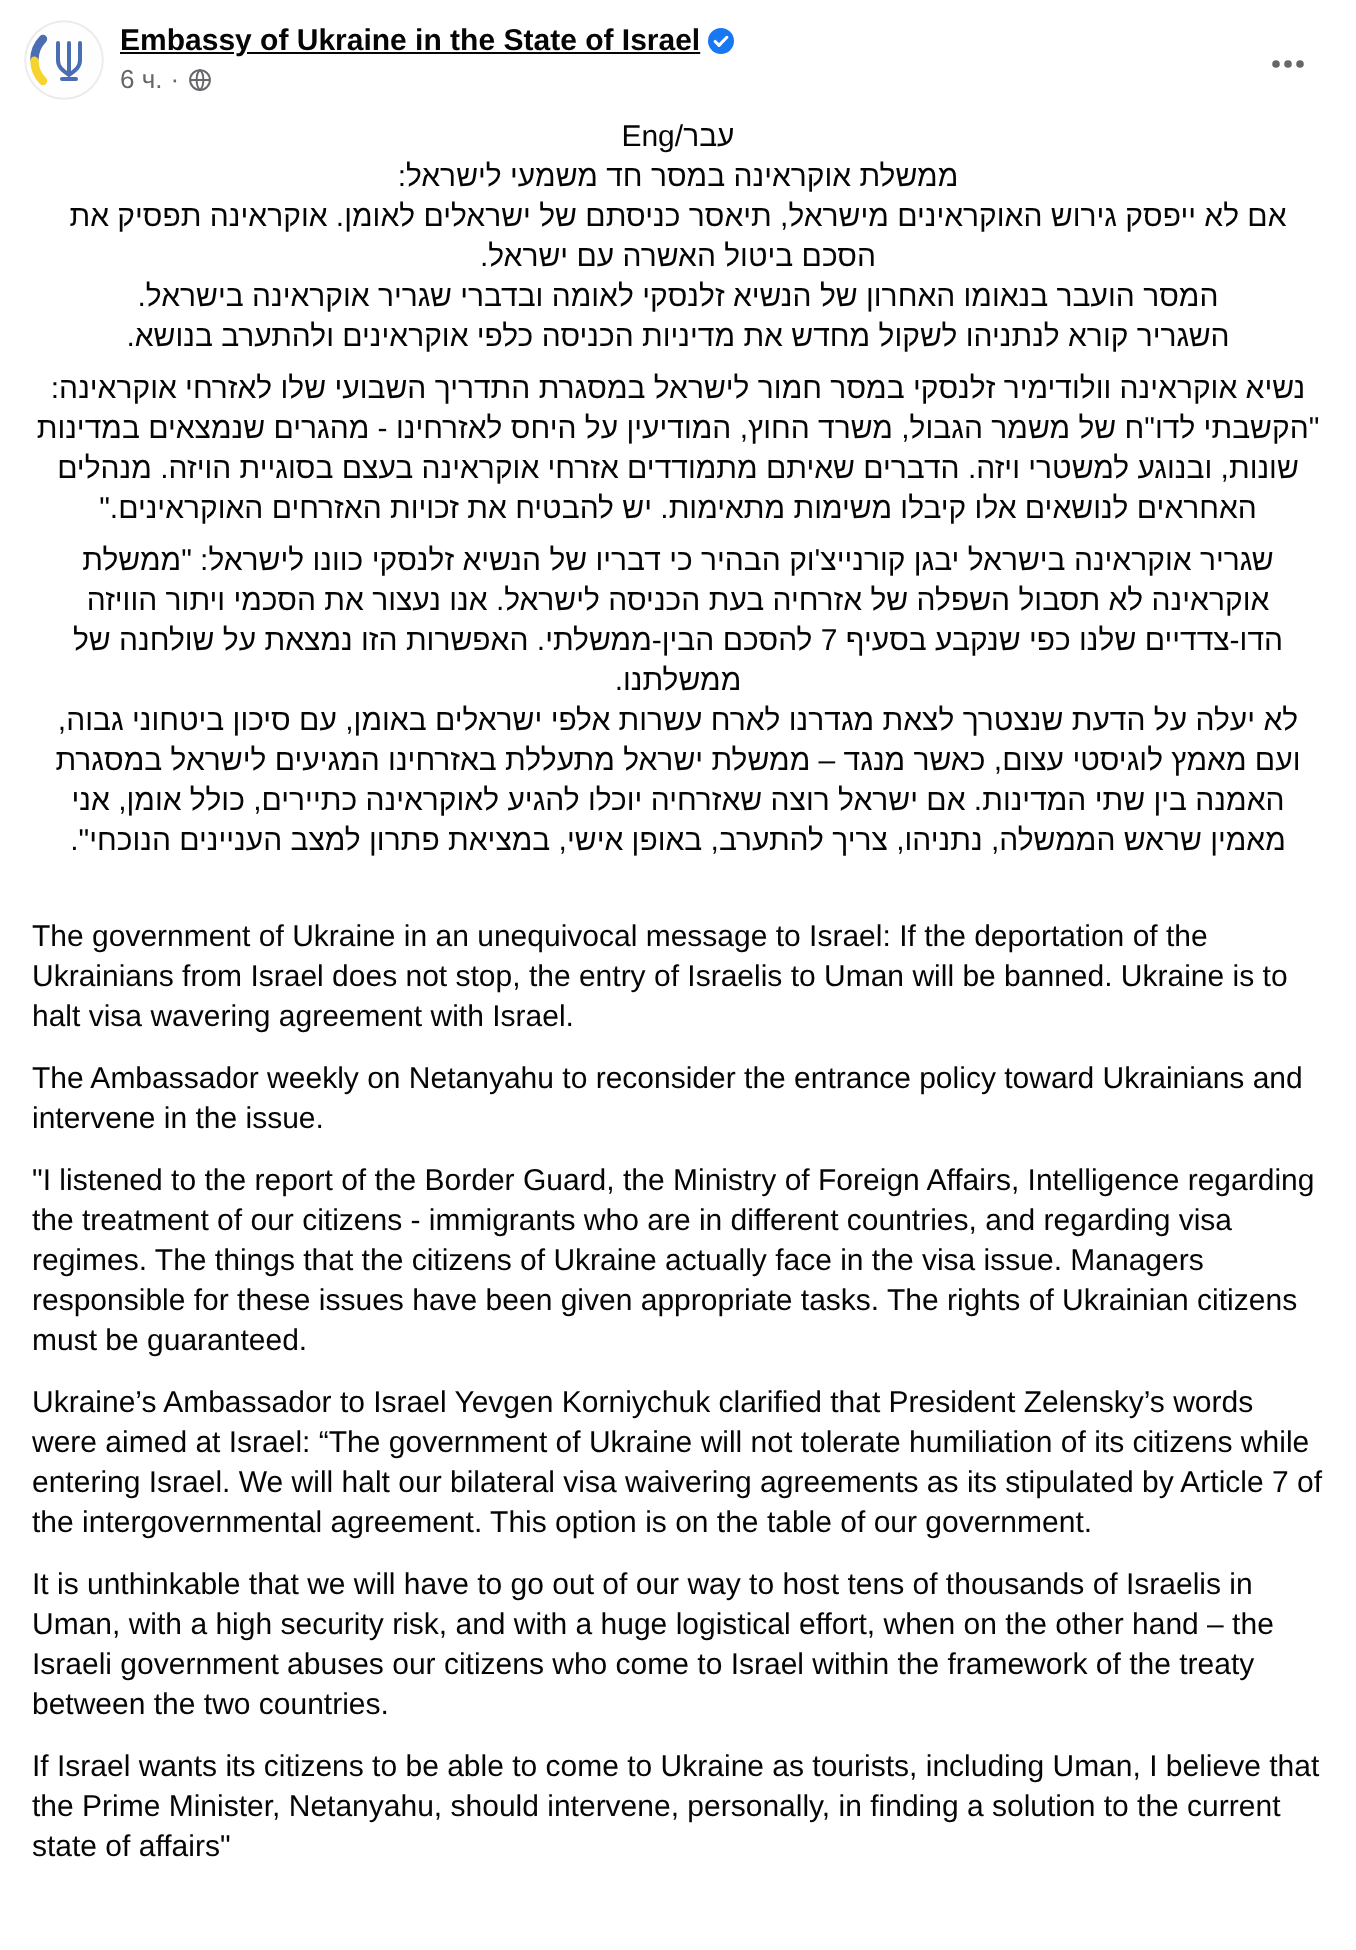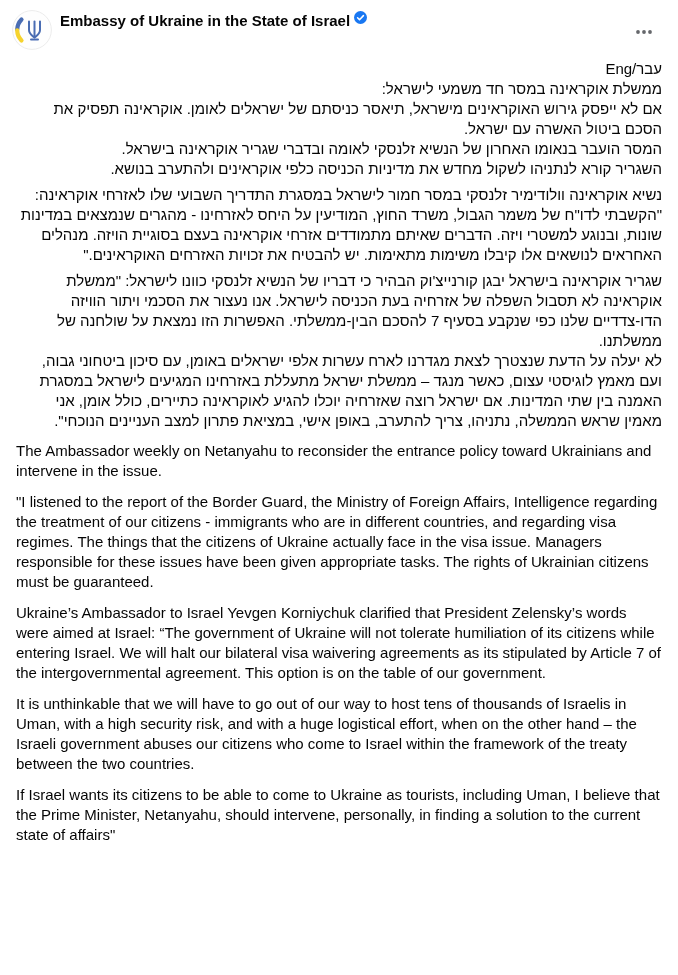--- a/index.html
+++ b/index.html
@@ -20,21 +20,21 @@
   }
   .avatar {
     width: 40px; height: 40px;
     border-radius: 50%;
     flex: 0 0 40px;
     cursor: pointer;
     background: #fff;
   }
   .avatar svg { display: block; }
   .header-text { margin-left: 8px; flex: 1; min-width: 0; padding-top: 1px; }
-  .name-row { display: flex; align-items: flex-start; gap: 4px; }
+  .name-row { display: flex; align-items: center; gap: 4px; text-decoration: underline; }
   .page-name {
     font-size: 15px;
     font-weight: bold;
     color: #050505;
     cursor: pointer;
     line-height: 19px;
   }
   .verified-badge { display: inline-flex; width: 13px; height: 13px; }
   .meta-row {
     display: flex;
@@ -62,23 +62,23 @@
   .post-body {
     padding: 6px 16px 14px 16px;
     font-size: 15px;
   }
   .para {
     margin: 0 0 9px 0;
     line-height: 20px;
     white-space: pre-line;
     color: #050505;
   }
-  .hebrew-block { direction: rtl; text-align: right; }
+  .hebrew-block { direction: rtl; text-align: center; }
   .hebrew-block .para { margin-bottom: 6px; }
-  .hebrew-block .para:last-child { margin-bottom: 10px; }
+  .hebrew-block .para:last-child { margin-bottom: 28px; }
   .english-block { direction: ltr; text-align: left; }
   .english-block .para { margin-bottom: 11px; }
   .english-block .para:last-child { margin-bottom: 0; }
 </style>
 </head>
 <body>
 
 <div class="post">
 
   <div class="post-header">
@@ -101,20 +101,33 @@
     <div class="header-text">
       <div class="name-row">
         <span class="page-name">Embassy of Ukraine in the State of Israel</span>
         <span class="verified-badge">
           <svg width="13" height="13" viewBox="0 0 16 16">
             <circle cx="8" cy="8" r="8" fill="#1877f2"></circle>
             <path d="M4.4 8.3l2.4 2.4 4.8-5" stroke="#ffffff" stroke-width="1.9" fill="none" stroke-linecap="round" stroke-linejoin="round"></path>
           </svg>
         </span>
       </div>
+      <div class="meta-row">
+        <span class="timestamp">6 ч.</span>
+        <span class="dot-sep">·</span>
+        <span class="globe">
+          <svg width="12" height="12" viewBox="0 0 16 16">
+            <g stroke="#65676b" stroke-width="1.3" fill="none">
+              <circle cx="8" cy="8" r="6.6"></circle>
+              <path d="M1.4 8 h13.2"></path>
+              <path d="M8 1.4 c3 2.6 3 10.6 0 13.2 c-3-2.6-3-10.6 0-13.2 z"></path>
+            </g>
+          </svg>
+        </span>
+      </div>
     </div>
 
     <button class="options-btn">
       <span>
         <svg width="20" height="20" viewBox="0 0 20 20" fill="#65676b">
           <circle cx="4" cy="10" r="1.9"></circle>
           <circle cx="10" cy="10" r="1.9"></circle>
           <circle cx="16" cy="10" r="1.9"></circle>
         </svg>
       </span>
@@ -131,20 +144,21 @@
 המסר הועבר בנאומו האחרון של הנשיא זלנסקי לאומה ובדברי שגריר אוקראינה בישראל.
 השגריר קורא לנתניהו לשקול מחדש את מדיניות הכניסה כלפי אוקראינים ולהתערב בנושא.</p>
 
         <p class="para">נשיא אוקראינה וולודימיר זלנסקי במסר חמור לישראל במסגרת התדריך השבועי שלו לאזרחי אוקראינה: "הקשבתי לדו"ח של משמר הגבול, משרד החוץ, המודיעין על היחס לאזרחינו - מהגרים שנמצאים במדינות שונות, ובנוגע למשטרי ויזה. הדברים שאיתם מתמודדים אזרחי אוקראינה בעצם בסוגיית הויזה. מנהלים האחראים לנושאים אלו קיבלו משימות מתאימות. יש להבטיח את זכויות האזרחים האוקראינים."</p>
 
         <p class="para">שגריר אוקראינה בישראל יבגן קורנייצ'וק הבהיר כי דבריו של הנשיא זלנסקי כוונו לישראל: "ממשלת אוקראינה לא תסבול השפלה של אזרחיה בעת הכניסה לישראל. אנו נעצור את הסכמי ויתור הוויזה הדו-צדדיים שלנו כפי שנקבע בסעיף 7 להסכם הבין-ממשלתי. האפשרות הזו נמצאת על שולחנה של ממשלתנו.
 לא יעלה על הדעת שנצטרך לצאת מגדרנו לארח עשרות אלפי ישראלים באומן, עם סיכון ביטחוני גבוה, ועם מאמץ לוגיסטי עצום, כאשר מנגד – ממשלת ישראל מתעללת באזרחינו המגיעים לישראל במסגרת האמנה בין שתי המדינות. אם ישראל רוצה שאזרחיה יוכלו להגיע לאוקראינה כתיירים, כולל אומן, אני מאמין שראש הממשלה, נתניהו, צריך להתערב, באופן אישי, במציאת פתרון למצב העניינים הנוכחי".</p>
       </div>
     <div class="english-block">
 
+        <p class="para">The government of Ukraine in an unequivocal message to Israel: If the deportation of the Ukrainians from Israel does not stop, the entry of Israelis to Uman will be banned. Ukraine is to halt visa wavering agreement with Israel.</p>
 
 
         <p class="para">The Ambassador weekly on Netanyahu to reconsider the entrance policy toward Ukrainians and intervene in the issue.</p>
 
 
         <p class="para">"I listened to the report of the Border Guard, the Ministry of Foreign Affairs, Intelligence regarding the treatment of our citizens - immigrants who are in different countries, and regarding visa regimes. The things that the citizens of Ukraine actually face in the visa issue. Managers responsible for these issues have been given appropriate tasks. The rights of Ukrainian citizens must be guaranteed.</p>
 
         <p class="para">Ukraine’s Ambassador to Israel Yevgen Korniychuk clarified that President Zelensky’s words were aimed at Israel: “The government of Ukraine will not tolerate humiliation of its citizens while entering Israel. We will halt our bilateral visa waivering agreements as its stipulated by Article 7 of the intergovernmental agreement. This option is on the table of our government.</p>
 
         <p class="para">It is unthinkable that we will have to go out of our way to host tens of thousands of Israelis in Uman, with a high security risk, and with a huge logistical effort, when on the other hand – the Israeli government abuses our citizens who come to Israel within the framework of the treaty between the two countries.</p>

